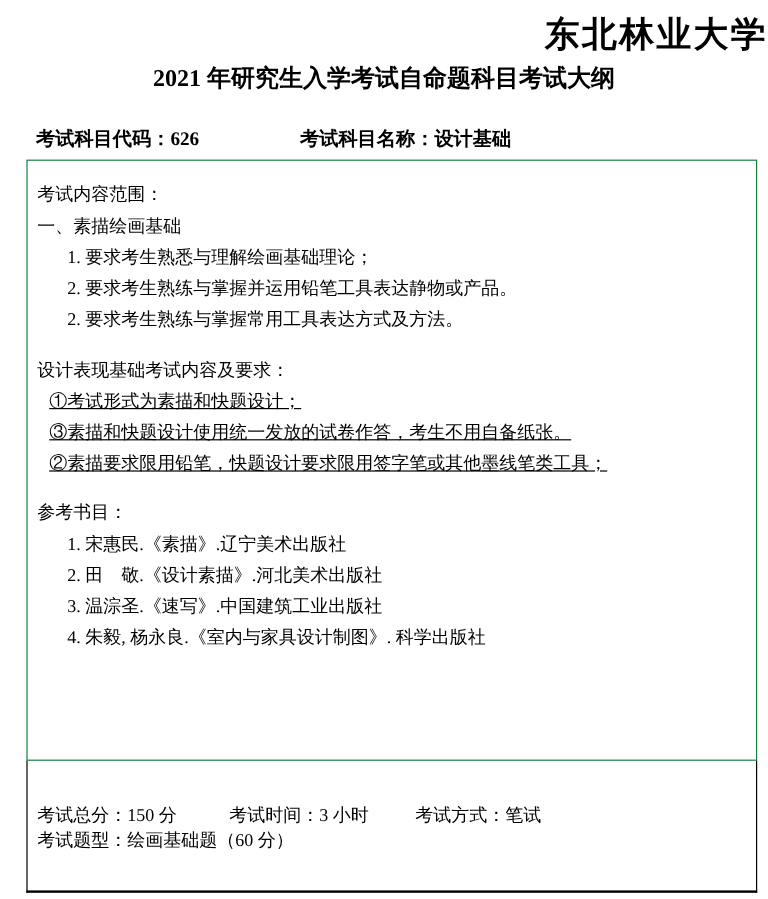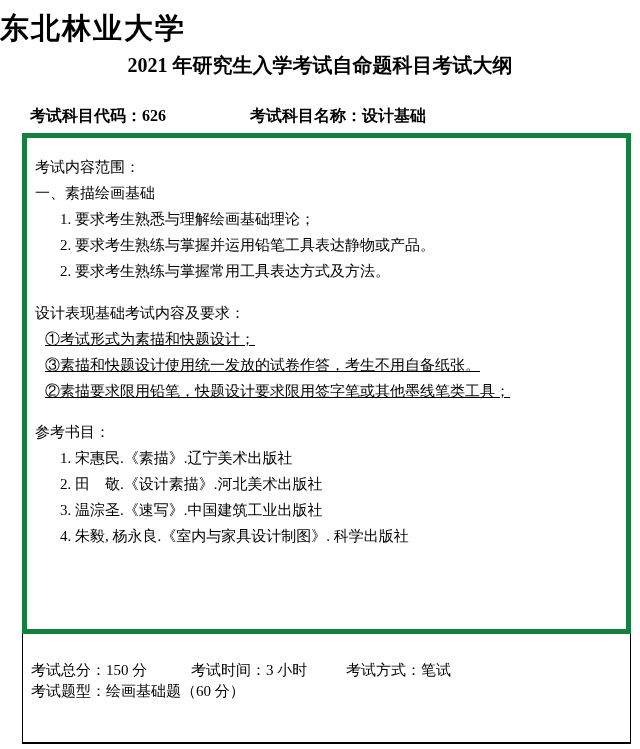--- a/index.html
+++ b/index.html
@@ -9,21 +9,21 @@
     position: relative;
     background: #ffffff;
     color: #000000;
     font-family: "Liberation Serif", "DejaVu Serif", serif;
     overflow: hidden;
   }
   .doc-title {
     position: absolute;
     top: 9px; left: 0;
     width: 640px;
-    text-align: left;
+    text-align: right;
     font-size: 29px;
     font-weight: bold;
     letter-spacing: 2px;
     margin: 0;
   }
   .doc-subtitle {
     position: absolute;
     top: 52px; left: 0;
     width: 640px;
     text-align: center;
@@ -38,21 +38,21 @@
     height: 22px;
     font-size: 16px;
     font-weight: bold;
   }
   .subject-code { position: absolute; left: 30px; top: 0; white-space: nowrap; }
   .subject-name { position: absolute; left: 250px; top: 0; white-space: nowrap; }
   .main-box {
     position: absolute;
     left: 22px; top: 133px;
     width: 609px; height: 501px;
-    border: 5px solid #15803d;
+    border: 1px solid #15803d;
     box-sizing: border-box;
     padding: 0 8px;
     font-size: 15px;
     overflow: hidden;
   }
   .bottom-box {
     position: absolute;
     left: 22px; top: 634px;
     width: 609px; height: 110px;
     border: 1px solid #000;
@@ -72,21 +72,21 @@
   .gap-lg       { margin-top: 23px; }
   .gap-md       { margin-top: 16px; }
   .gap-sm       { margin-top: 15px; }
   .indent-item  { padding-left: 25px; font-family: Liberation Serif, serif; }
   .indent-circ  { padding-left: 10px; text-decoration: underline; }
   .f-line {
     height: 21px;
     line-height: 21px;
     white-space: nowrap;
   }
-  .f-first { margin-top: 26px; }
+  .f-first { margin-top: 36px; }
   .f-seg-1 { display: inline-block; width: 160px; }
   .f-seg-2 { display: inline-block; width: 155px; }
   .f-indent { padding-left: 75px; }
 </style>
 </head>
 <body>
 
 <h1 class="doc-title">东北林业大学</h1>
 <h2 class="doc-subtitle">2021 年研究生入学考试自命题科目考试大纲</h2>
 

